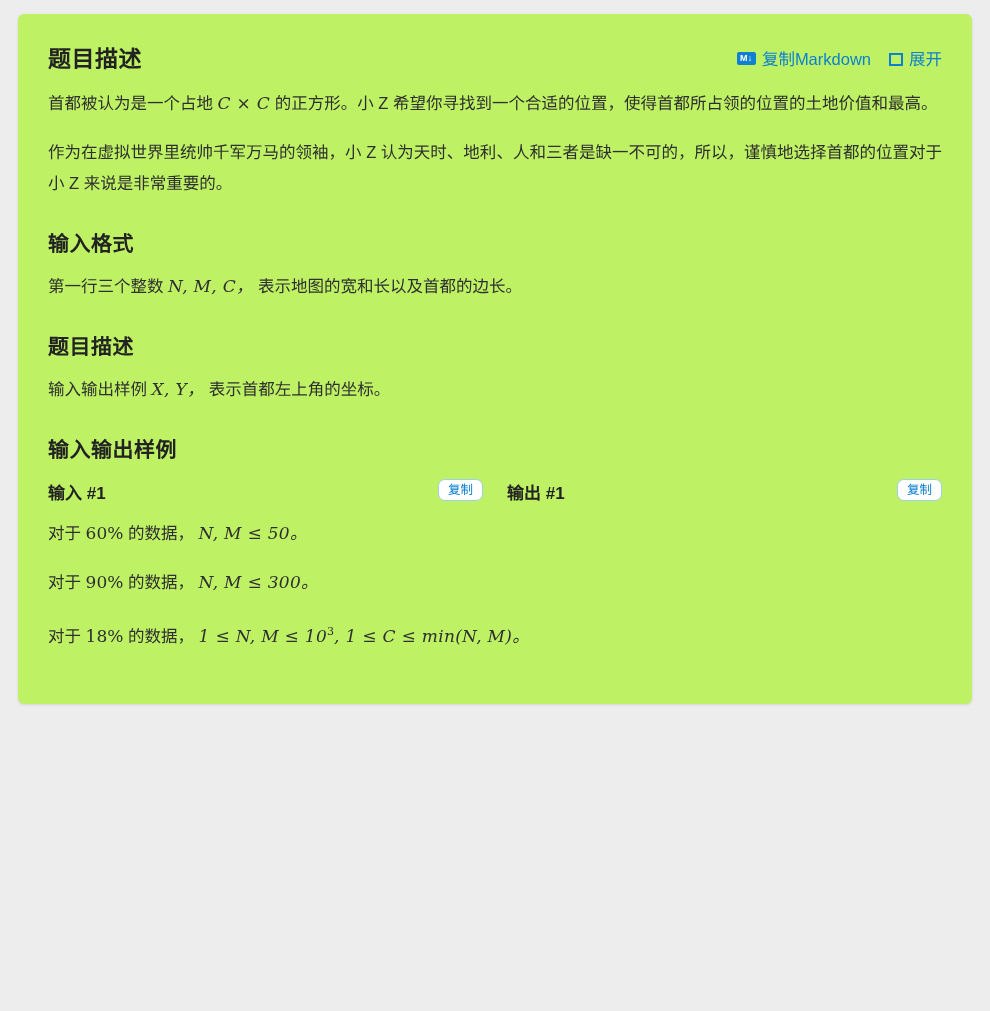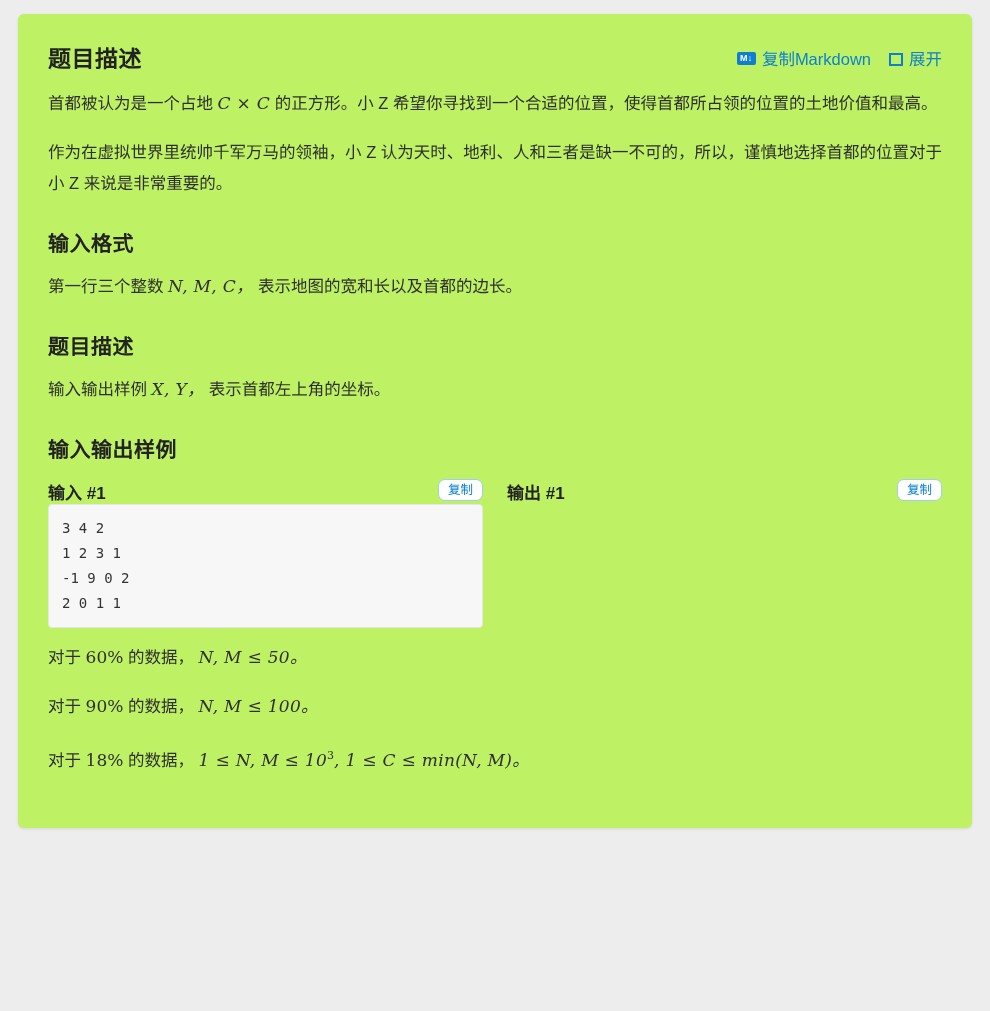--- a/index.html
+++ b/index.html
@@ -212,24 +212,20 @@
     </p>
 
     <h3 class="sub">输入输出样例</h3>
     <div class="samples">
 
       <div class="sample">
         <div class="sample-head">
           <span class="sample-title">输入 #1</span>
           <button class="copy-btn">复制</button>
         </div>
-        <pre class="code">3 4 2
-1 2 3 1
--1 9 0 2
-2 0 1 1</pre>
       </div>
 
       <div class="sample">
         <div class="sample-head">
           <span class="sample-title">输出 #1</span>
           <button class="copy-btn">复制</button>
         </div>
       </div>
 
     </div>
@@ -238,21 +234,21 @@
       <p class="para">
         <span>对于</span>
         <span class="math-up">60%</span>
         <span>的数据，</span>
         <span class="math">N, M ≤ 50。</span>
       </p>
       <p class="para">
         <span>对于</span>
         <span class="math-up">90%</span>
         <span>的数据，</span>
-        <span class="math">N, M ≤ 100。</span>
+        <span class="math">N, M ≤ 300。</span>
       </p>
       <p class="para">
         <span>对于</span>
         <span class="math-up">18%</span>
         <span>的数据，</span>
         <span class="math">1 ≤ N, M ≤ 10</span><sup class="exp">3</sup><span class="math">, 1 ≤ C ≤ min(N, M)。</span>
       </p>
     </div>
 
   </div>

